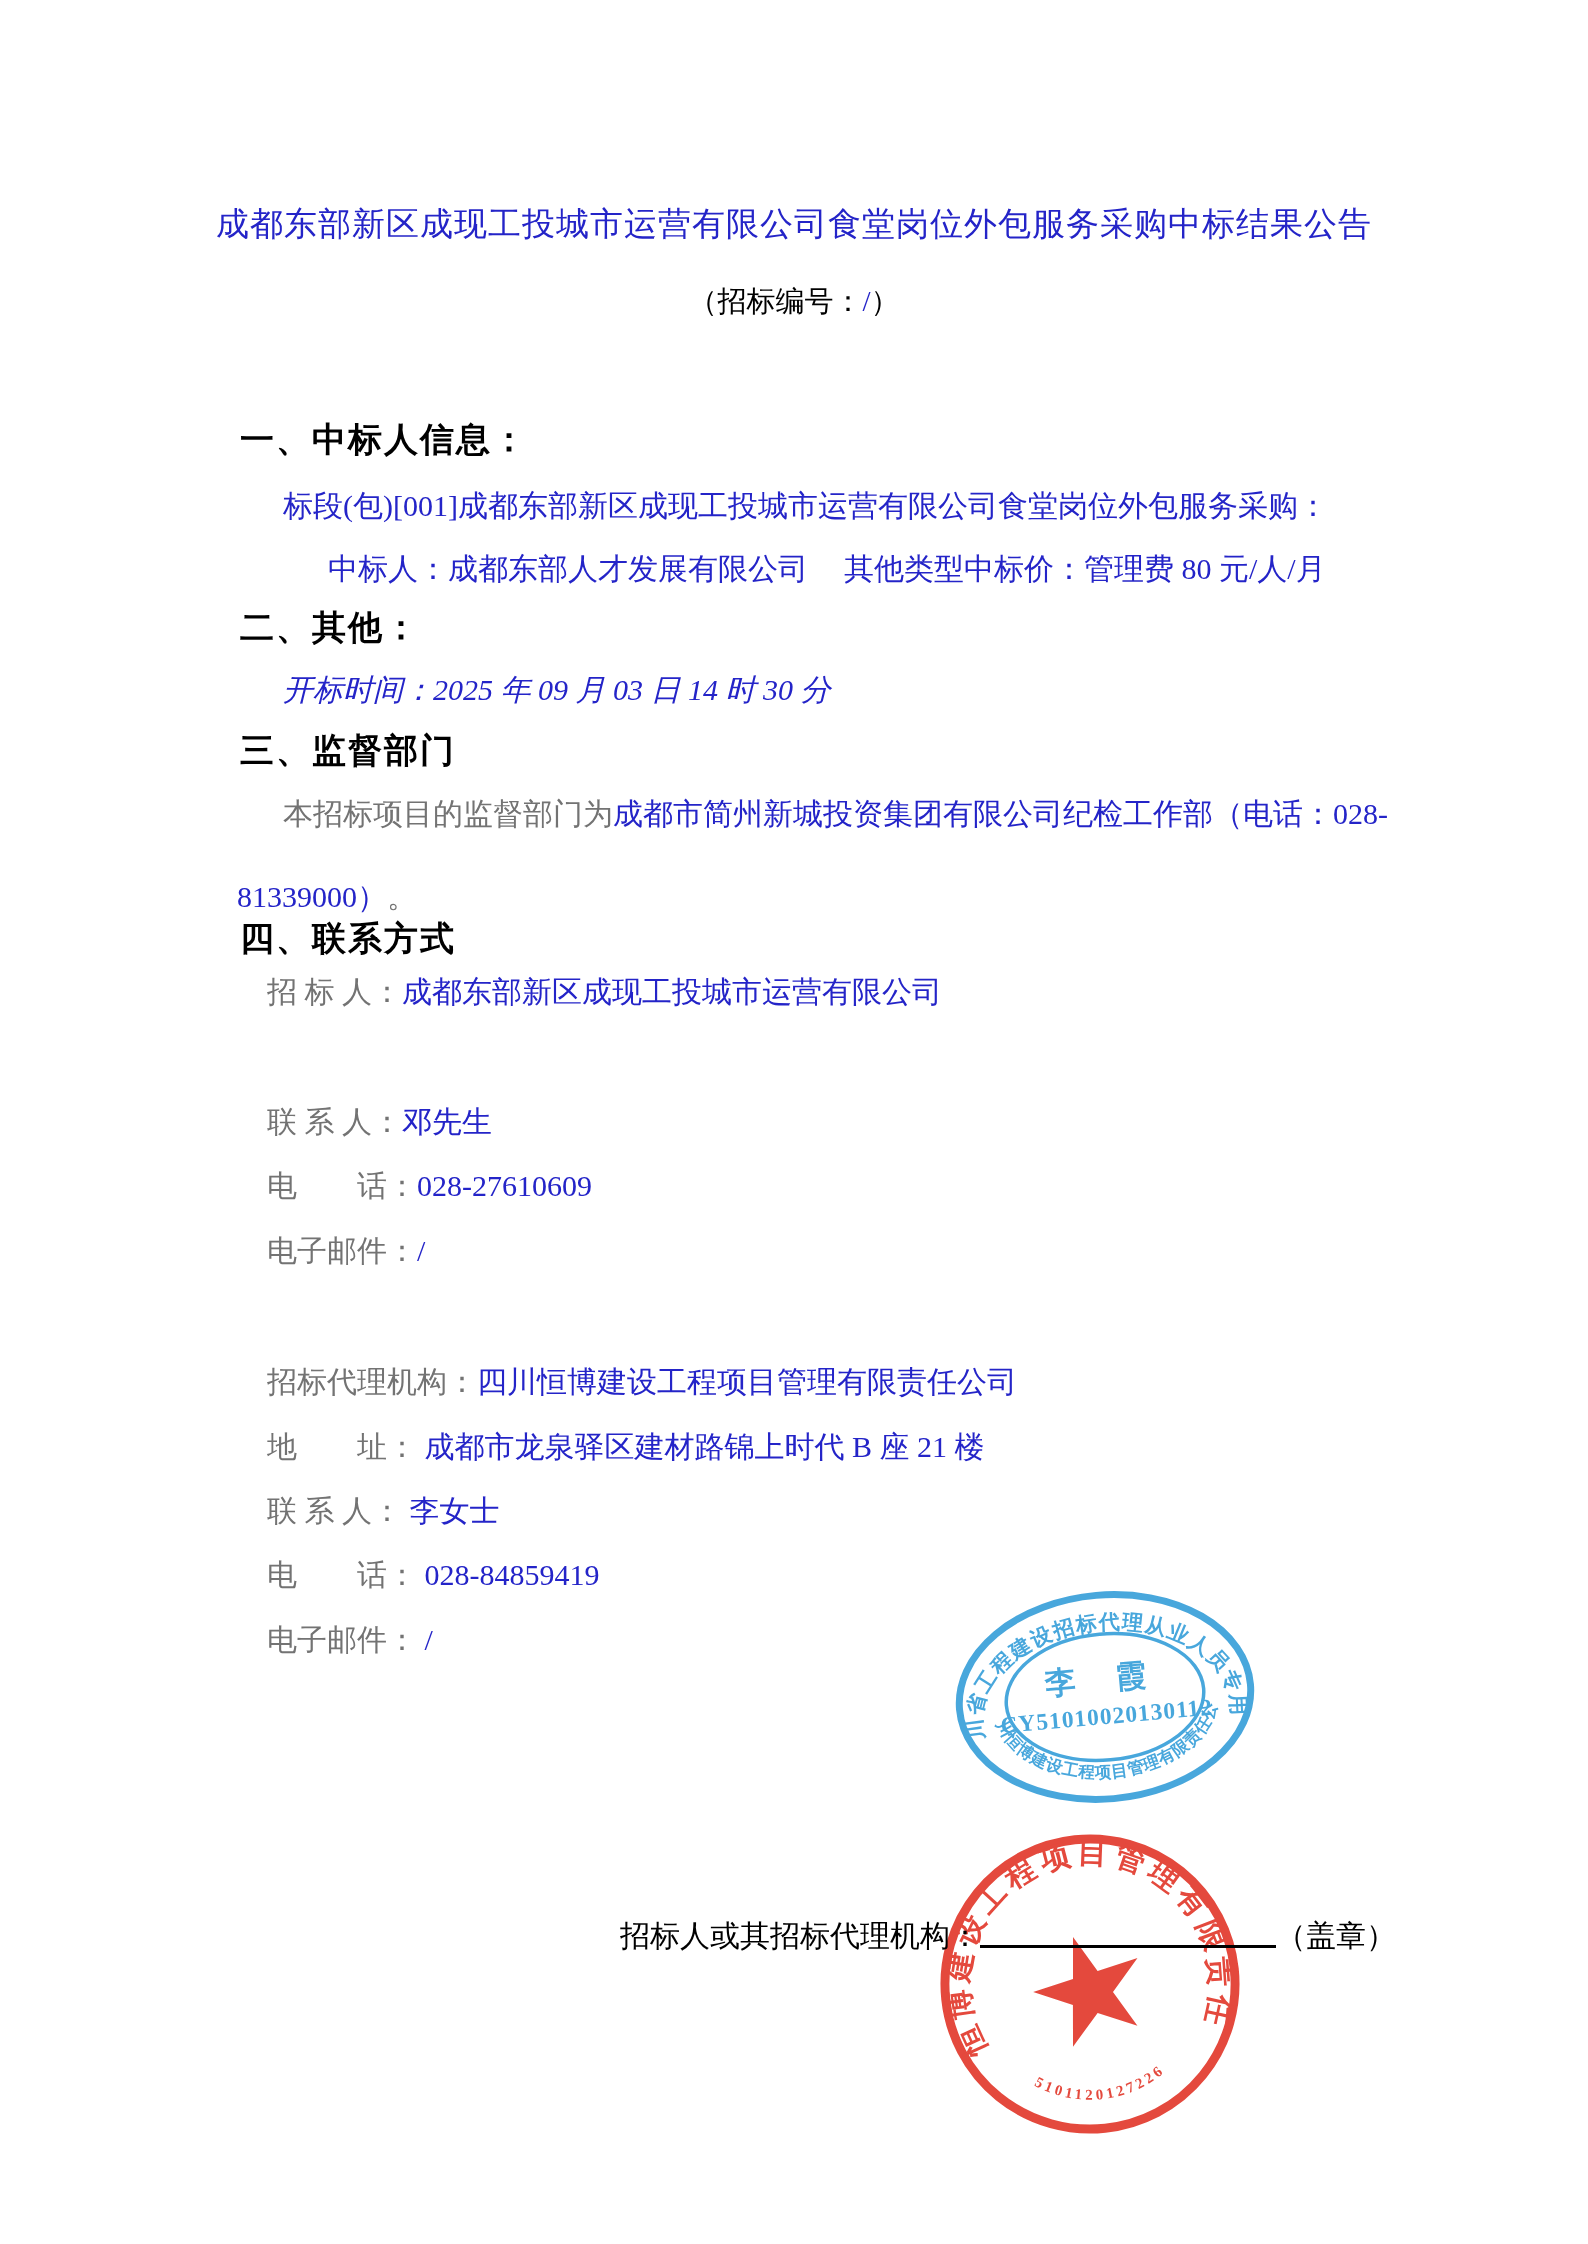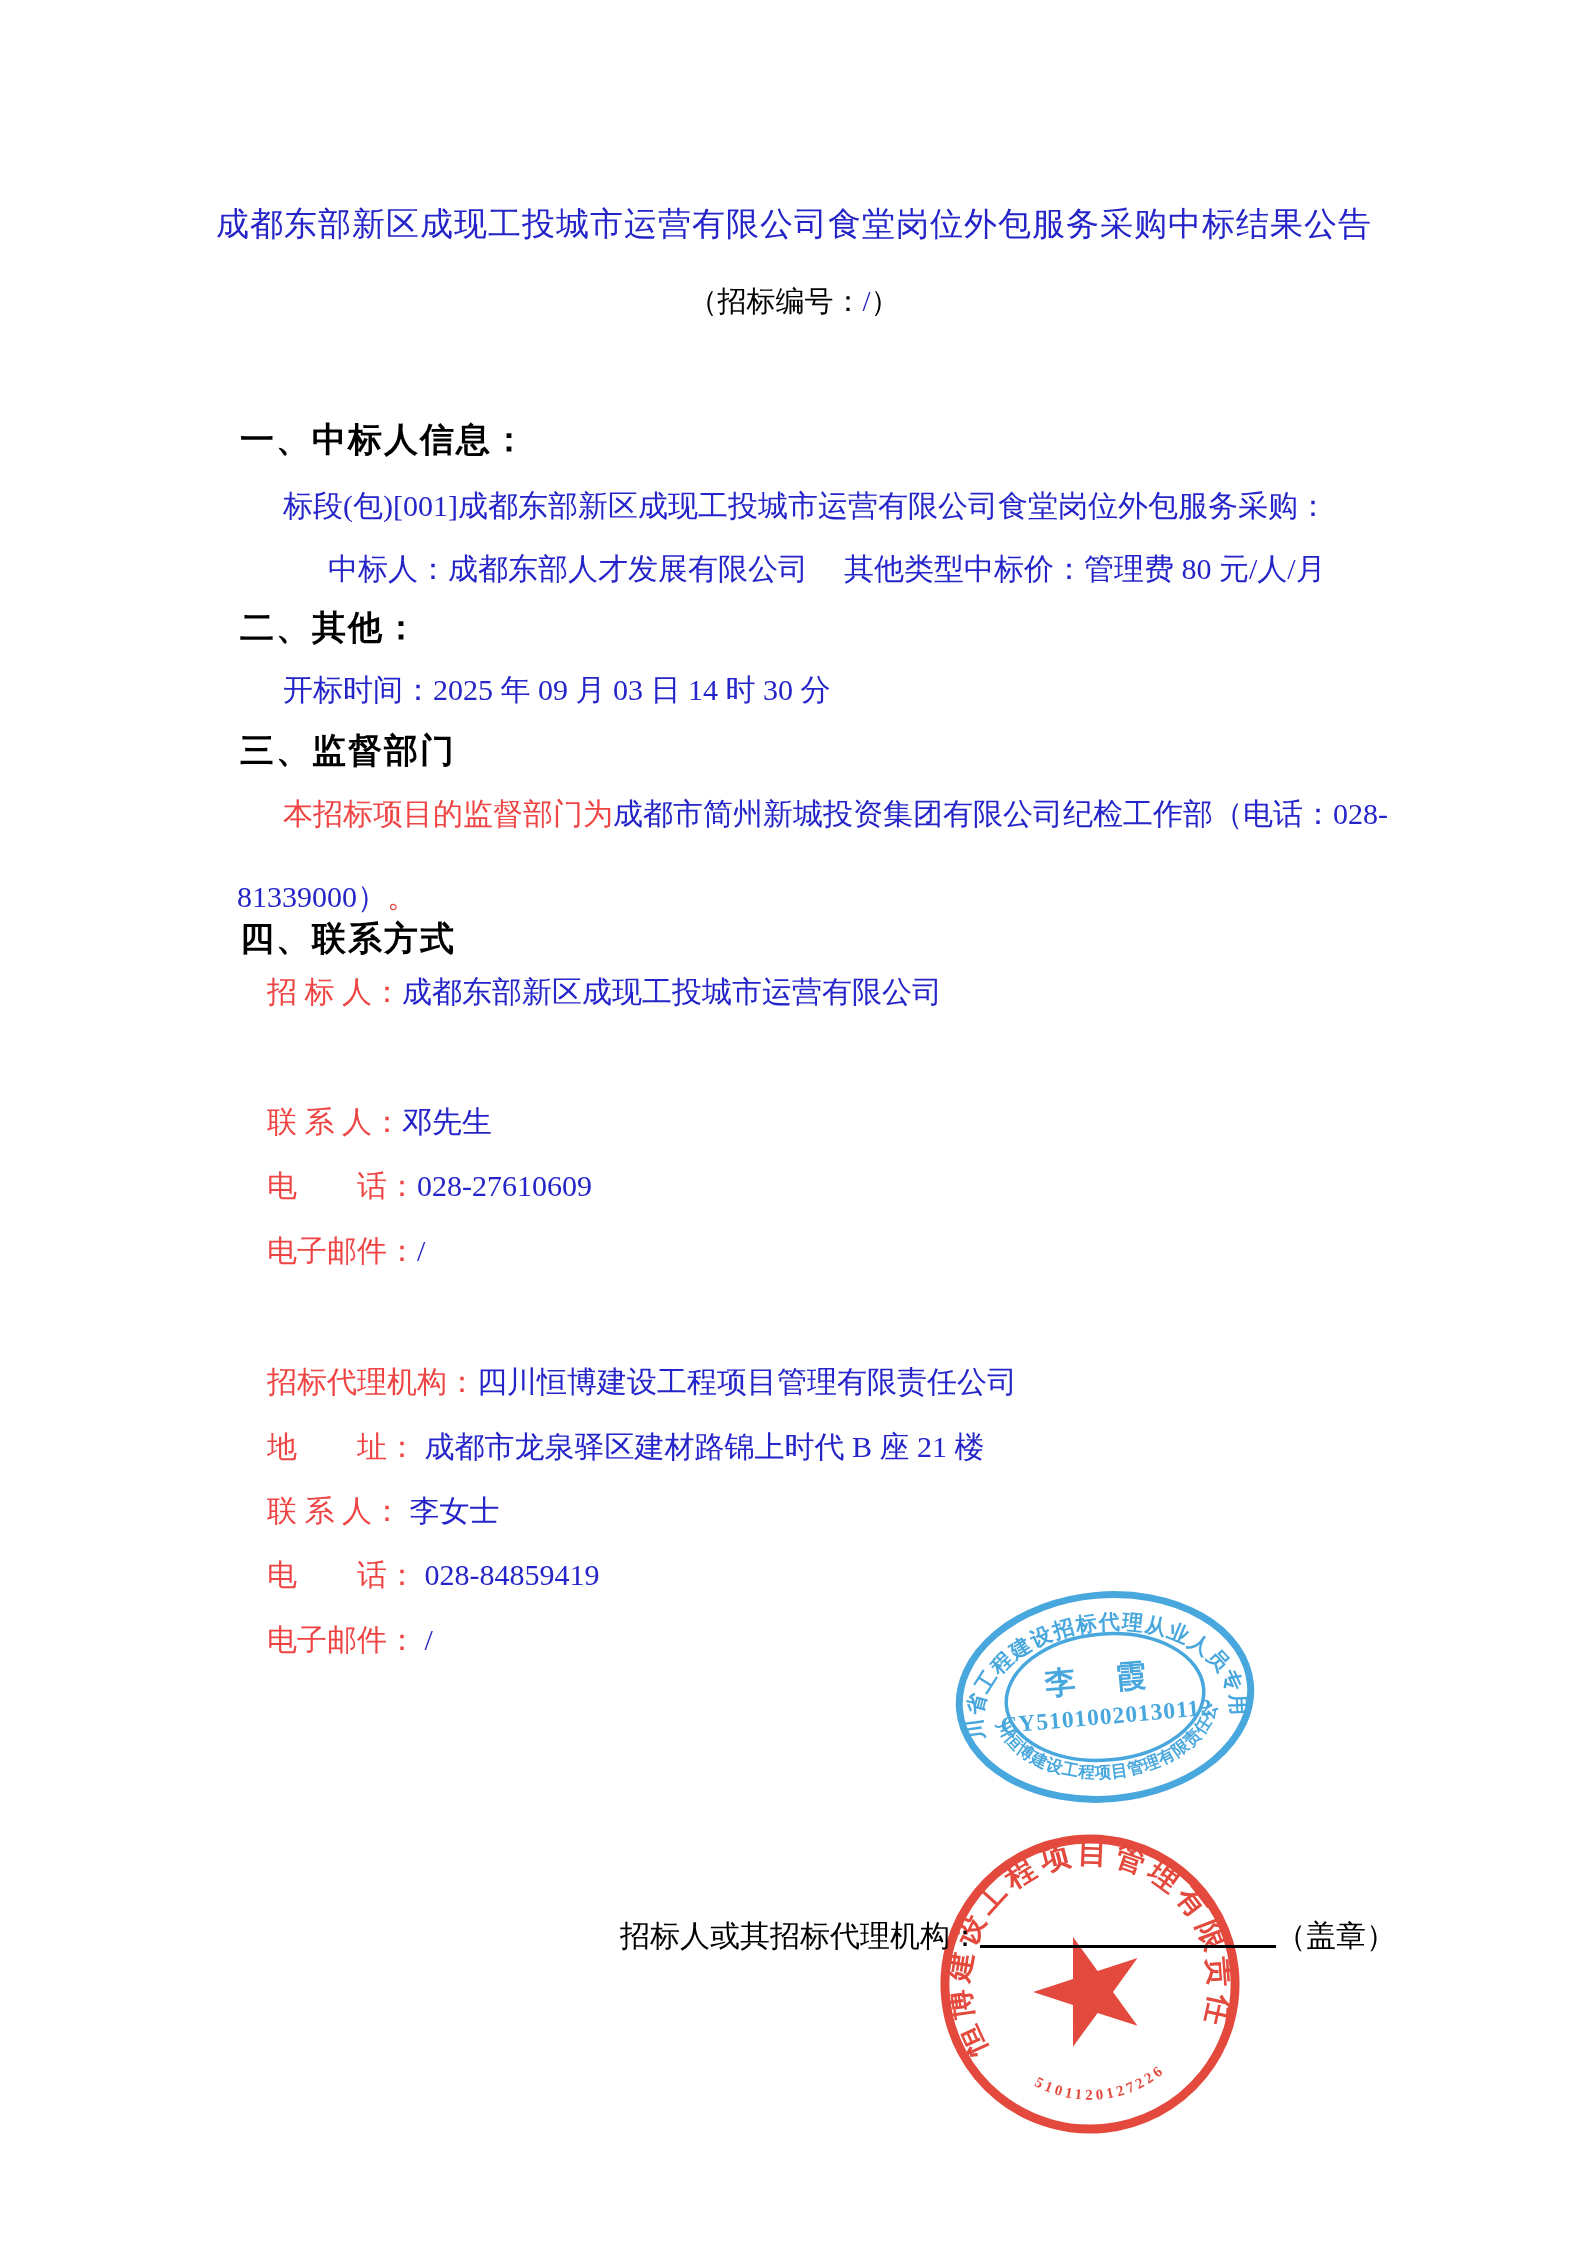--- a/index.html
+++ b/index.html
@@ -17,21 +17,21 @@
     color:#000;
     overflow:hidden;
   }
   .abs{position:absolute;line-height:1.25;white-space:nowrap;}
   .center{left:0;width:100%;text-align:center;}
   .doc-title{font-size:33px;color:var(--text-blue);font-weight:400;letter-spacing:1px;}
   .doc-sub{font-size:29px;color:#000;}
   .heading{font-family:"Liberation Sans","DejaVu Sans",sans-serif;font-weight:700;font-size:34px;color:#000;letter-spacing:2px;}
   .body-line{font-size:30px;}
   .blue{color:var(--text-blue);}
-  .black{color:#ef4444;}
+  .black{color:#737373;}
   .seg-gap{display:inline-block;width:36px;}
   .uline{display:inline-block;border-bottom:3px solid #000;transform:translateY(2px);}
   .uline-1{width:165px;}
   .uline-2{width:296px;}
   .sig-line{font-size:30px;color:#000;}
   .stamp{position:absolute;mix-blend-mode:multiply;opacity:.93;}
   .stamp-blue-box{left:950px;top:1586px;width:310px;height:222px;transform:rotate(-5deg);color:var(--stamp-blue);}
   .stamp-red-box{left:936px;top:1830px;width:308px;height:308px;transform:rotate(-6deg);color:var(--stamp-red);}
   .stamp svg{display:block;width:100%;height:100%;}
   .stamp text{fill:currentColor;}
@@ -56,21 +56,21 @@
   <div class="abs heading" style="left:240px;top:418px;">一、中标人信息：</div>
 
   <div class="abs body-line blue" style="left:283px;top:487px;">标段(包)[001]成都东部新区成现工投城市运营有限公司食堂岗位外包服务采购：</div>
 
   <div class="abs body-line" style="left:328px;top:550px;">
     <span class="blue">中标人：</span><span class="blue">成都东部人才发展有限公司</span><span class="seg-gap"></span><span class="blue">其他类型中标价：</span><span class="blue">管理费 80 元/人/月</span>
   </div>
 
   <div class="abs heading" style="left:240px;top:606px;">二、其他：</div>
 
-  <div class="abs body-line" style="left:283px;top:671px;">
+  <div class="abs body-line" style="left:283px;top:671px;font-style:italic;">
     <span class="blue">开标时间：</span><span class="blue">2025 年 09 月 03 日 14 时 30 分</span>
   </div>
 
   <div class="abs heading" style="left:240px;top:729px;">三、监督部门</div>
 
   <div class="abs body-line" style="left:283px;top:795px;">
     <span class="black">本招标项目的监督部门为</span><span class="blue">成都市简州新城投资集团有限公司纪检工作部（电话：028-</span>
   </div>
   <div class="abs body-line" style="left:237px;top:857px;margin-top:21px;">
     <span class="blue">81339000）</span><span class="black">。</span>

